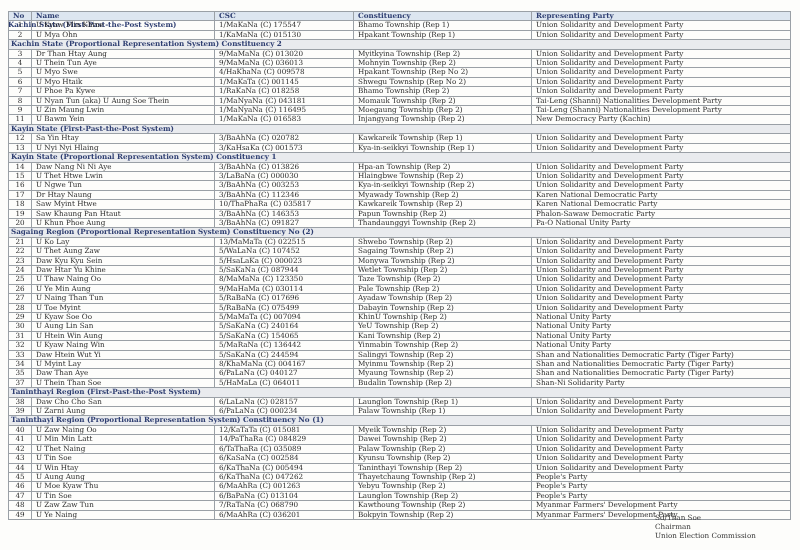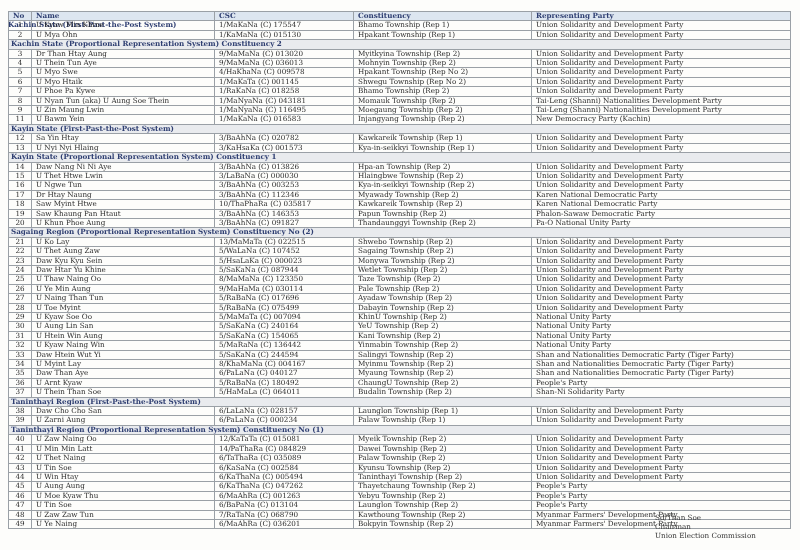--- a/index.html
+++ b/index.html
@@ -287,27 +287,20 @@
         <td>Shan and Nationalities Democratic Party (Tiger Party)</td>
       </tr>
       <tr>
         <td class="no">35</td>
         <td>Daw Than Aye</td>
         <td>6/PaLaNa (C) 040127</td>
         <td>Myaung Township (Rep 2)</td>
         <td>Shan and Nationalities Democratic Party (Tiger Party)</td>
       </tr>
       <tr>
-        <td class="no">36</td>
-        <td>U Arnt Kyaw</td>
-        <td>5/RaBaNa (C) 180492</td>
-        <td>ChaungU Township (Rep 2)</td>
-        <td>People's Party</td>
-      </tr>
-      <tr>
         <td class="no">37</td>
         <td>U Thein Than Soe</td>
         <td>5/HaMaLa (C) 064011</td>
         <td>Budalin Township (Rep 2)</td>
         <td>Shan-Ni Solidarity Party</td>
       </tr>
       <tr class="section">
         <td colspan="5">Taninthayi Region (First-Past-the-Post System)</td>
       </tr>
       <tr>

